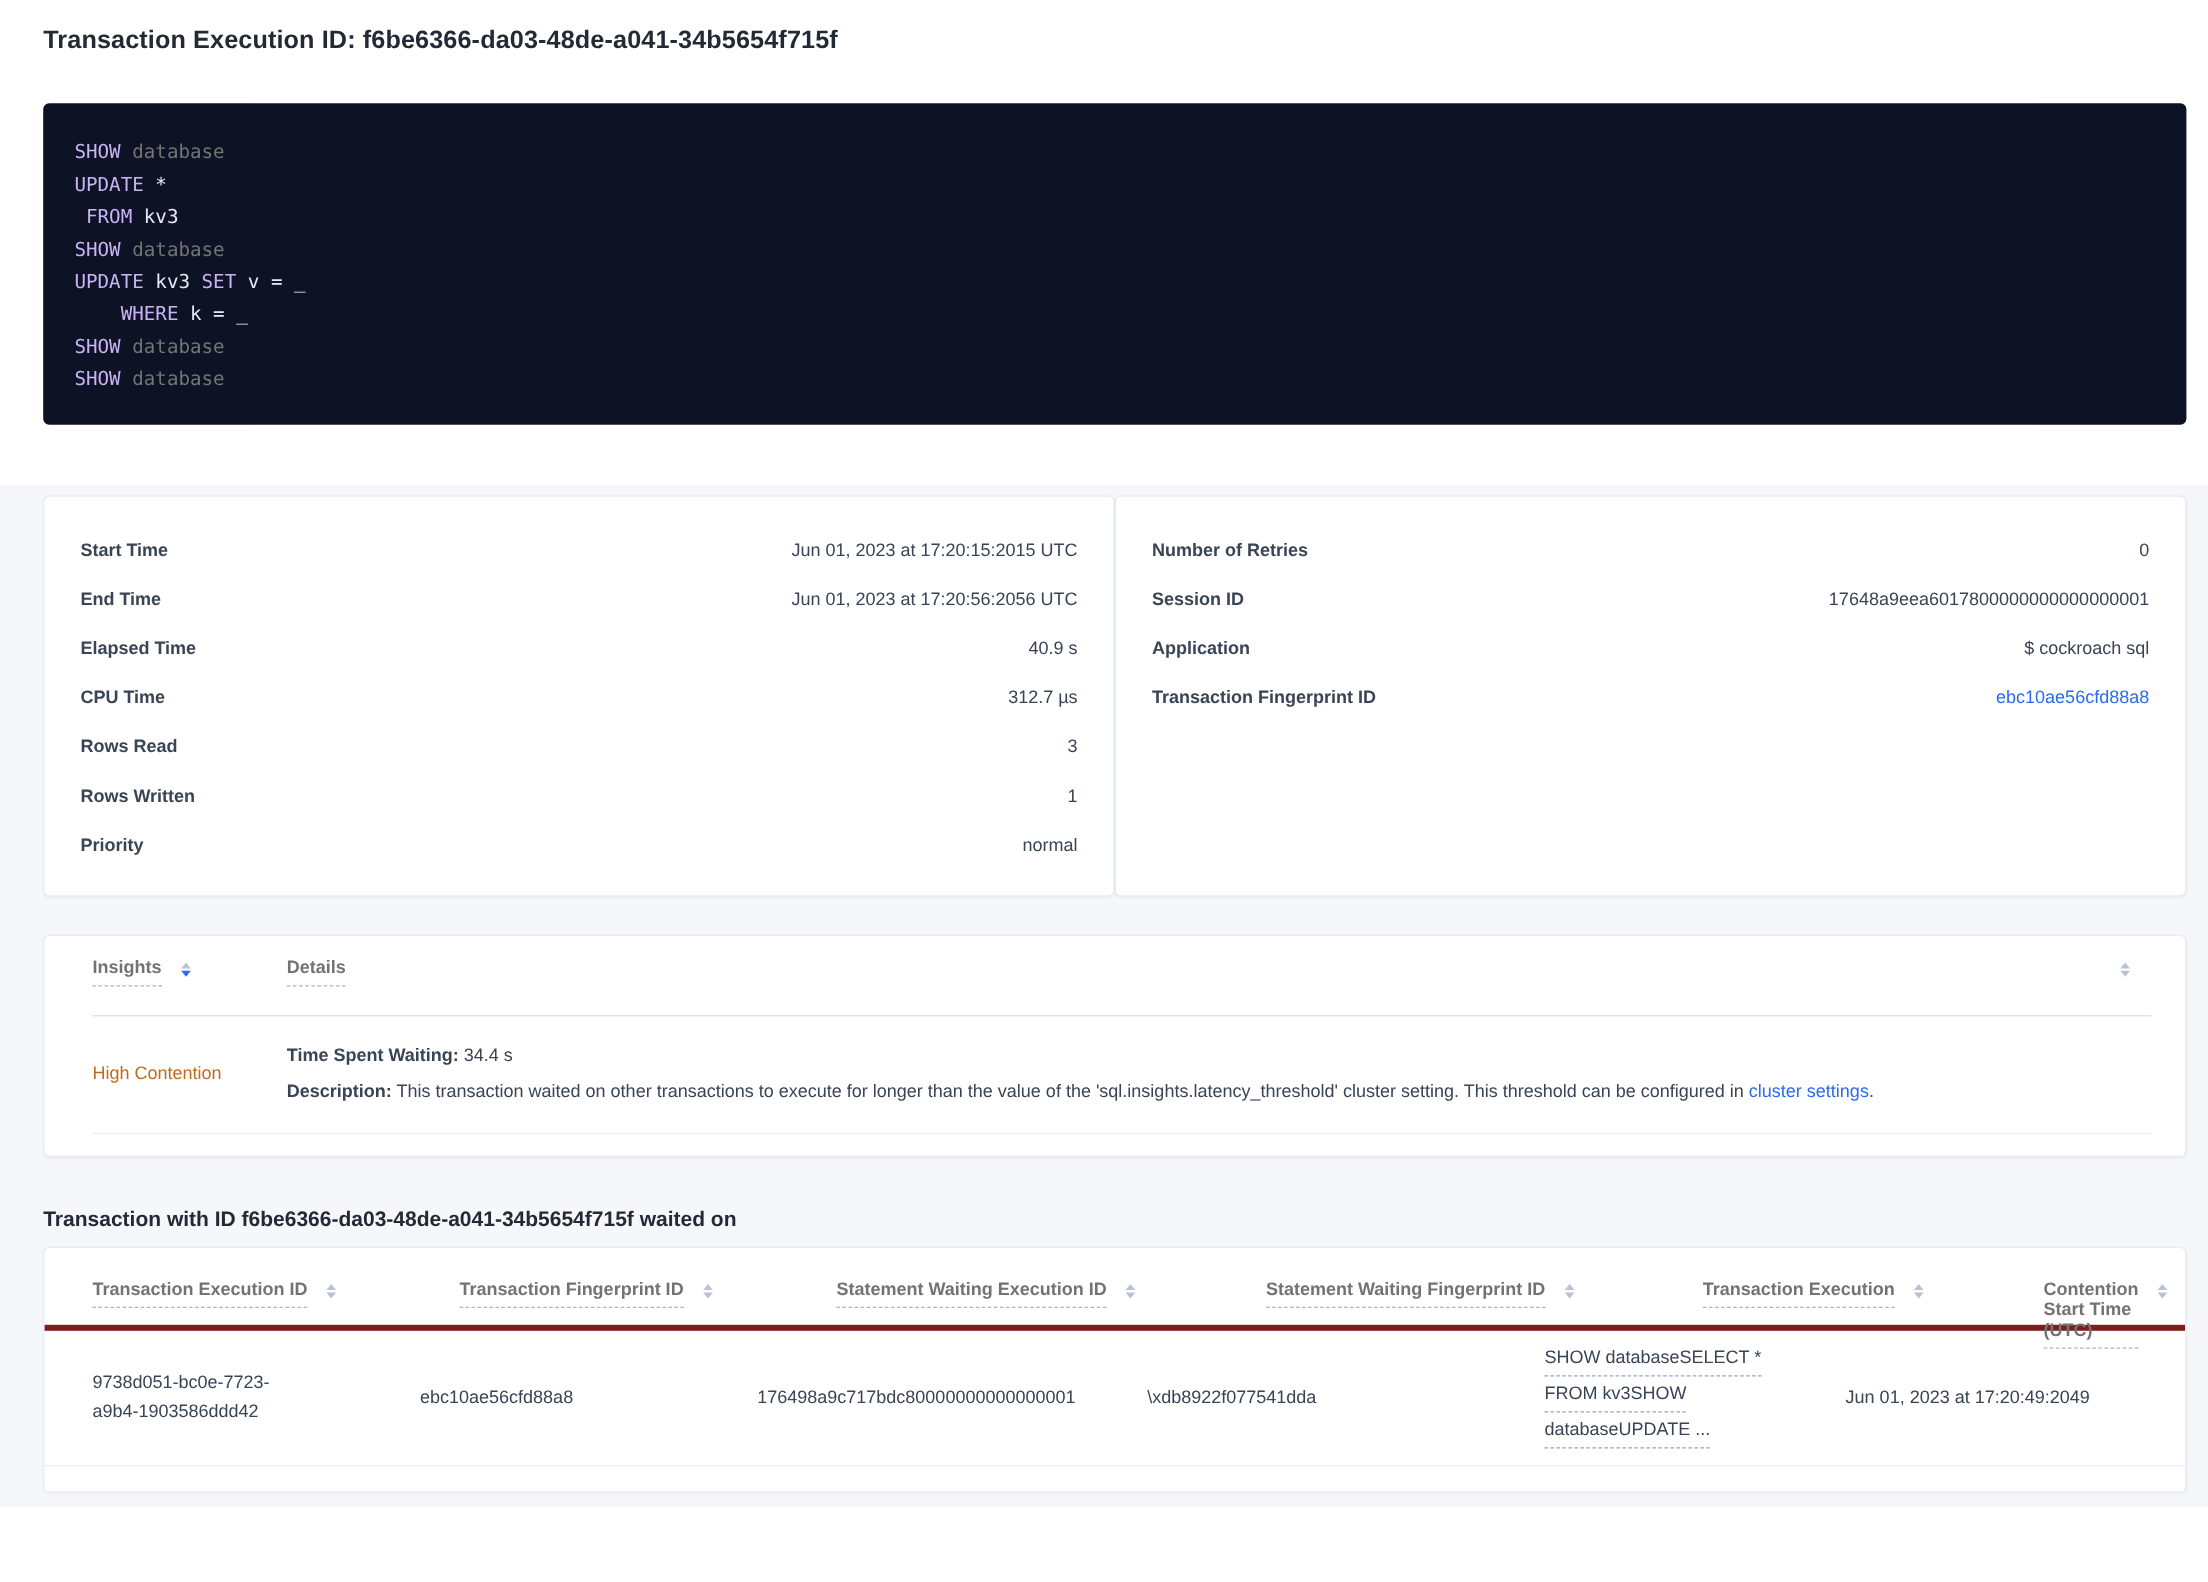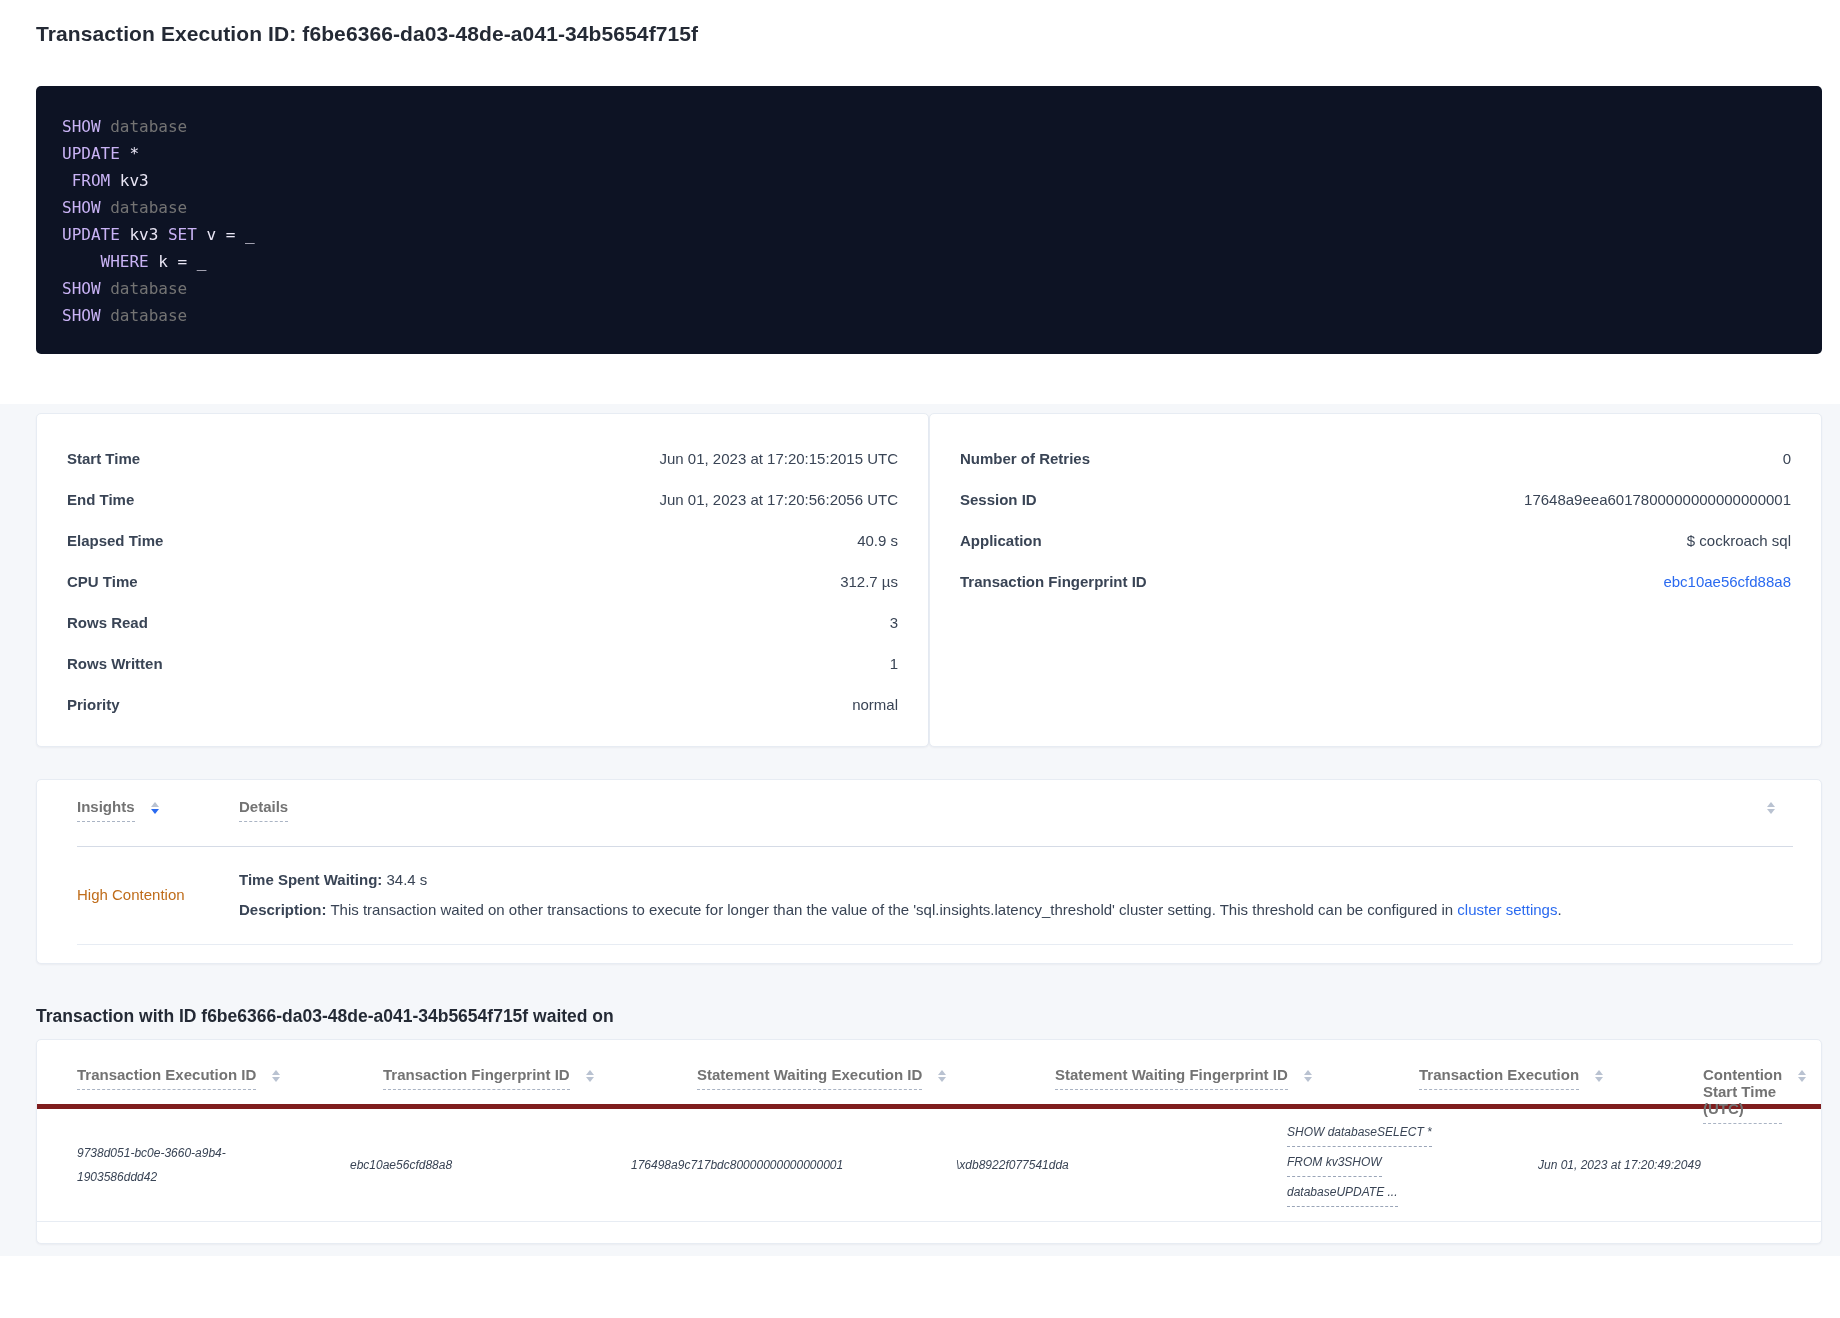--- a/index.html
+++ b/index.html
@@ -60,21 +60,21 @@
   .ins-details .b { font-weight:700; }
   .ins-line2 { margin-top:13px; }
   
   .waited-heading { font-size:17.5px; font-weight:700; color:#242a35; margin-top:42px; }
   .table-card { margin-top:12px; height:205px; overflow:hidden; }
   .grid-row { display:grid; grid-template-columns:273px 281px 325px 331px 251px 1fr; padding:0 24px 0 40px; }
   .thead { padding-top:26px; height:69px; border-bottom:5px solid #7f1d1d;gap:33px; }
   .th { display:flex; align-items:flex-start; padding-right:14px; }
   .th:last-child { justify-content:space-between; }
   .tbody { height:113px; align-items:center; border-bottom:1px solid #e7ecf3; }
-  .td { font-size:12px; color:#394455; padding-right:20px; line-height:24px;font-style:italic; }
+  .td { font-size:15px; color:#394455; padding-right:20px; line-height:24px; }
   .td.wrap { max-width:205px; overflow-wrap:break-word; }
   .tx-line {
     display:block; width:fit-content; border-bottom:1px dashed #9aa5b8;
     padding-bottom:2px; margin-bottom:3px; cursor:pointer;
   }
 </style>
 </head>
 <body>
 
 <div class="top-section">
@@ -212,21 +212,21 @@
         </div>
       <div class="th">
           <span class="col-label">Contention Start Time (UTC)</span>
           <span class="sort">
             <span class="tri-up"></span>
             <span class="tri-down"></span>
           </span>
         </div>
     </div>
     <div class="grid-row tbody">
-      <div class="td wrap">9738d051-bc0e-3660-a9b4-1903586ddd42</div>
+      <div class="td wrap">9738d051-bc0e-7723-a9b4-1903586ddd42</div>
       <div class="td">ebc10ae56cfd88a8</div>
       <div class="td">176498a9c717bdc80000000000000001</div>
       <div class="td">\xdb8922f077541dda</div>
       <div class="td">
         <span class="tx-line">SHOW databaseSELECT *</span>
         <span class="tx-line">FROM kv3SHOW</span>
         <span class="tx-line">databaseUPDATE ...</span>
       </div>
       <div class="td">Jun 01, 2023 at 17:20:49:2049</div>
     </div>

